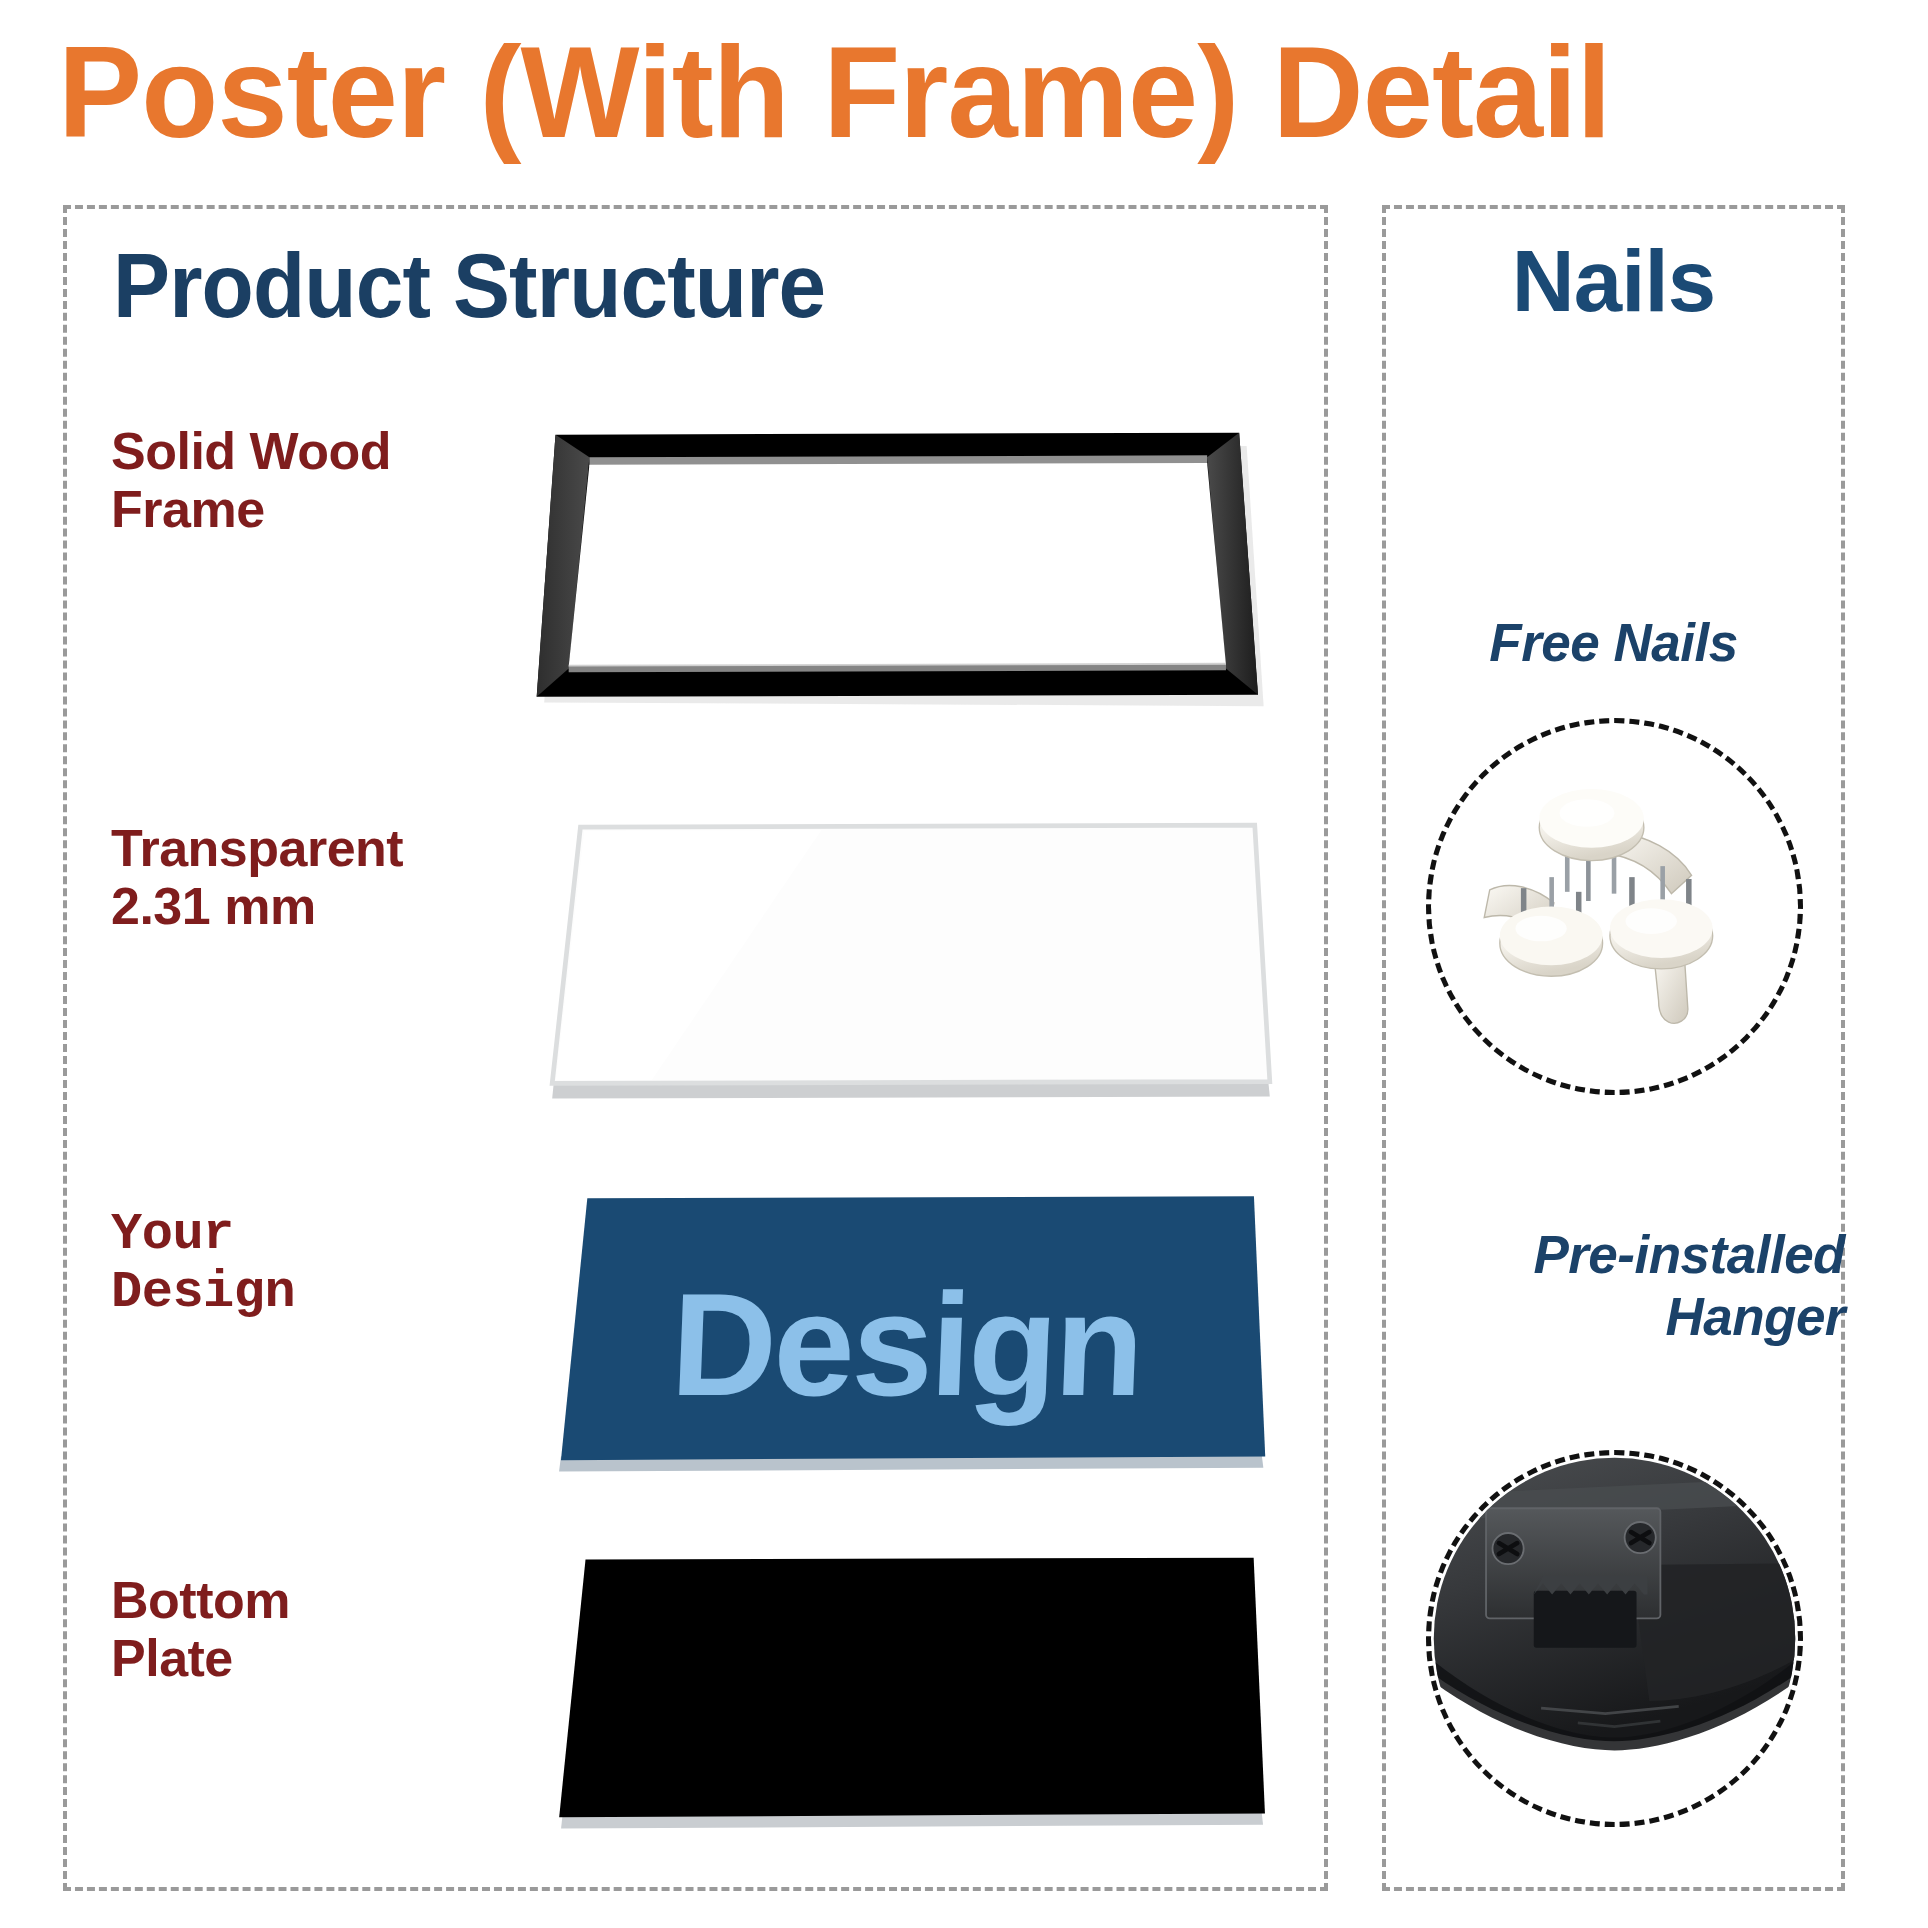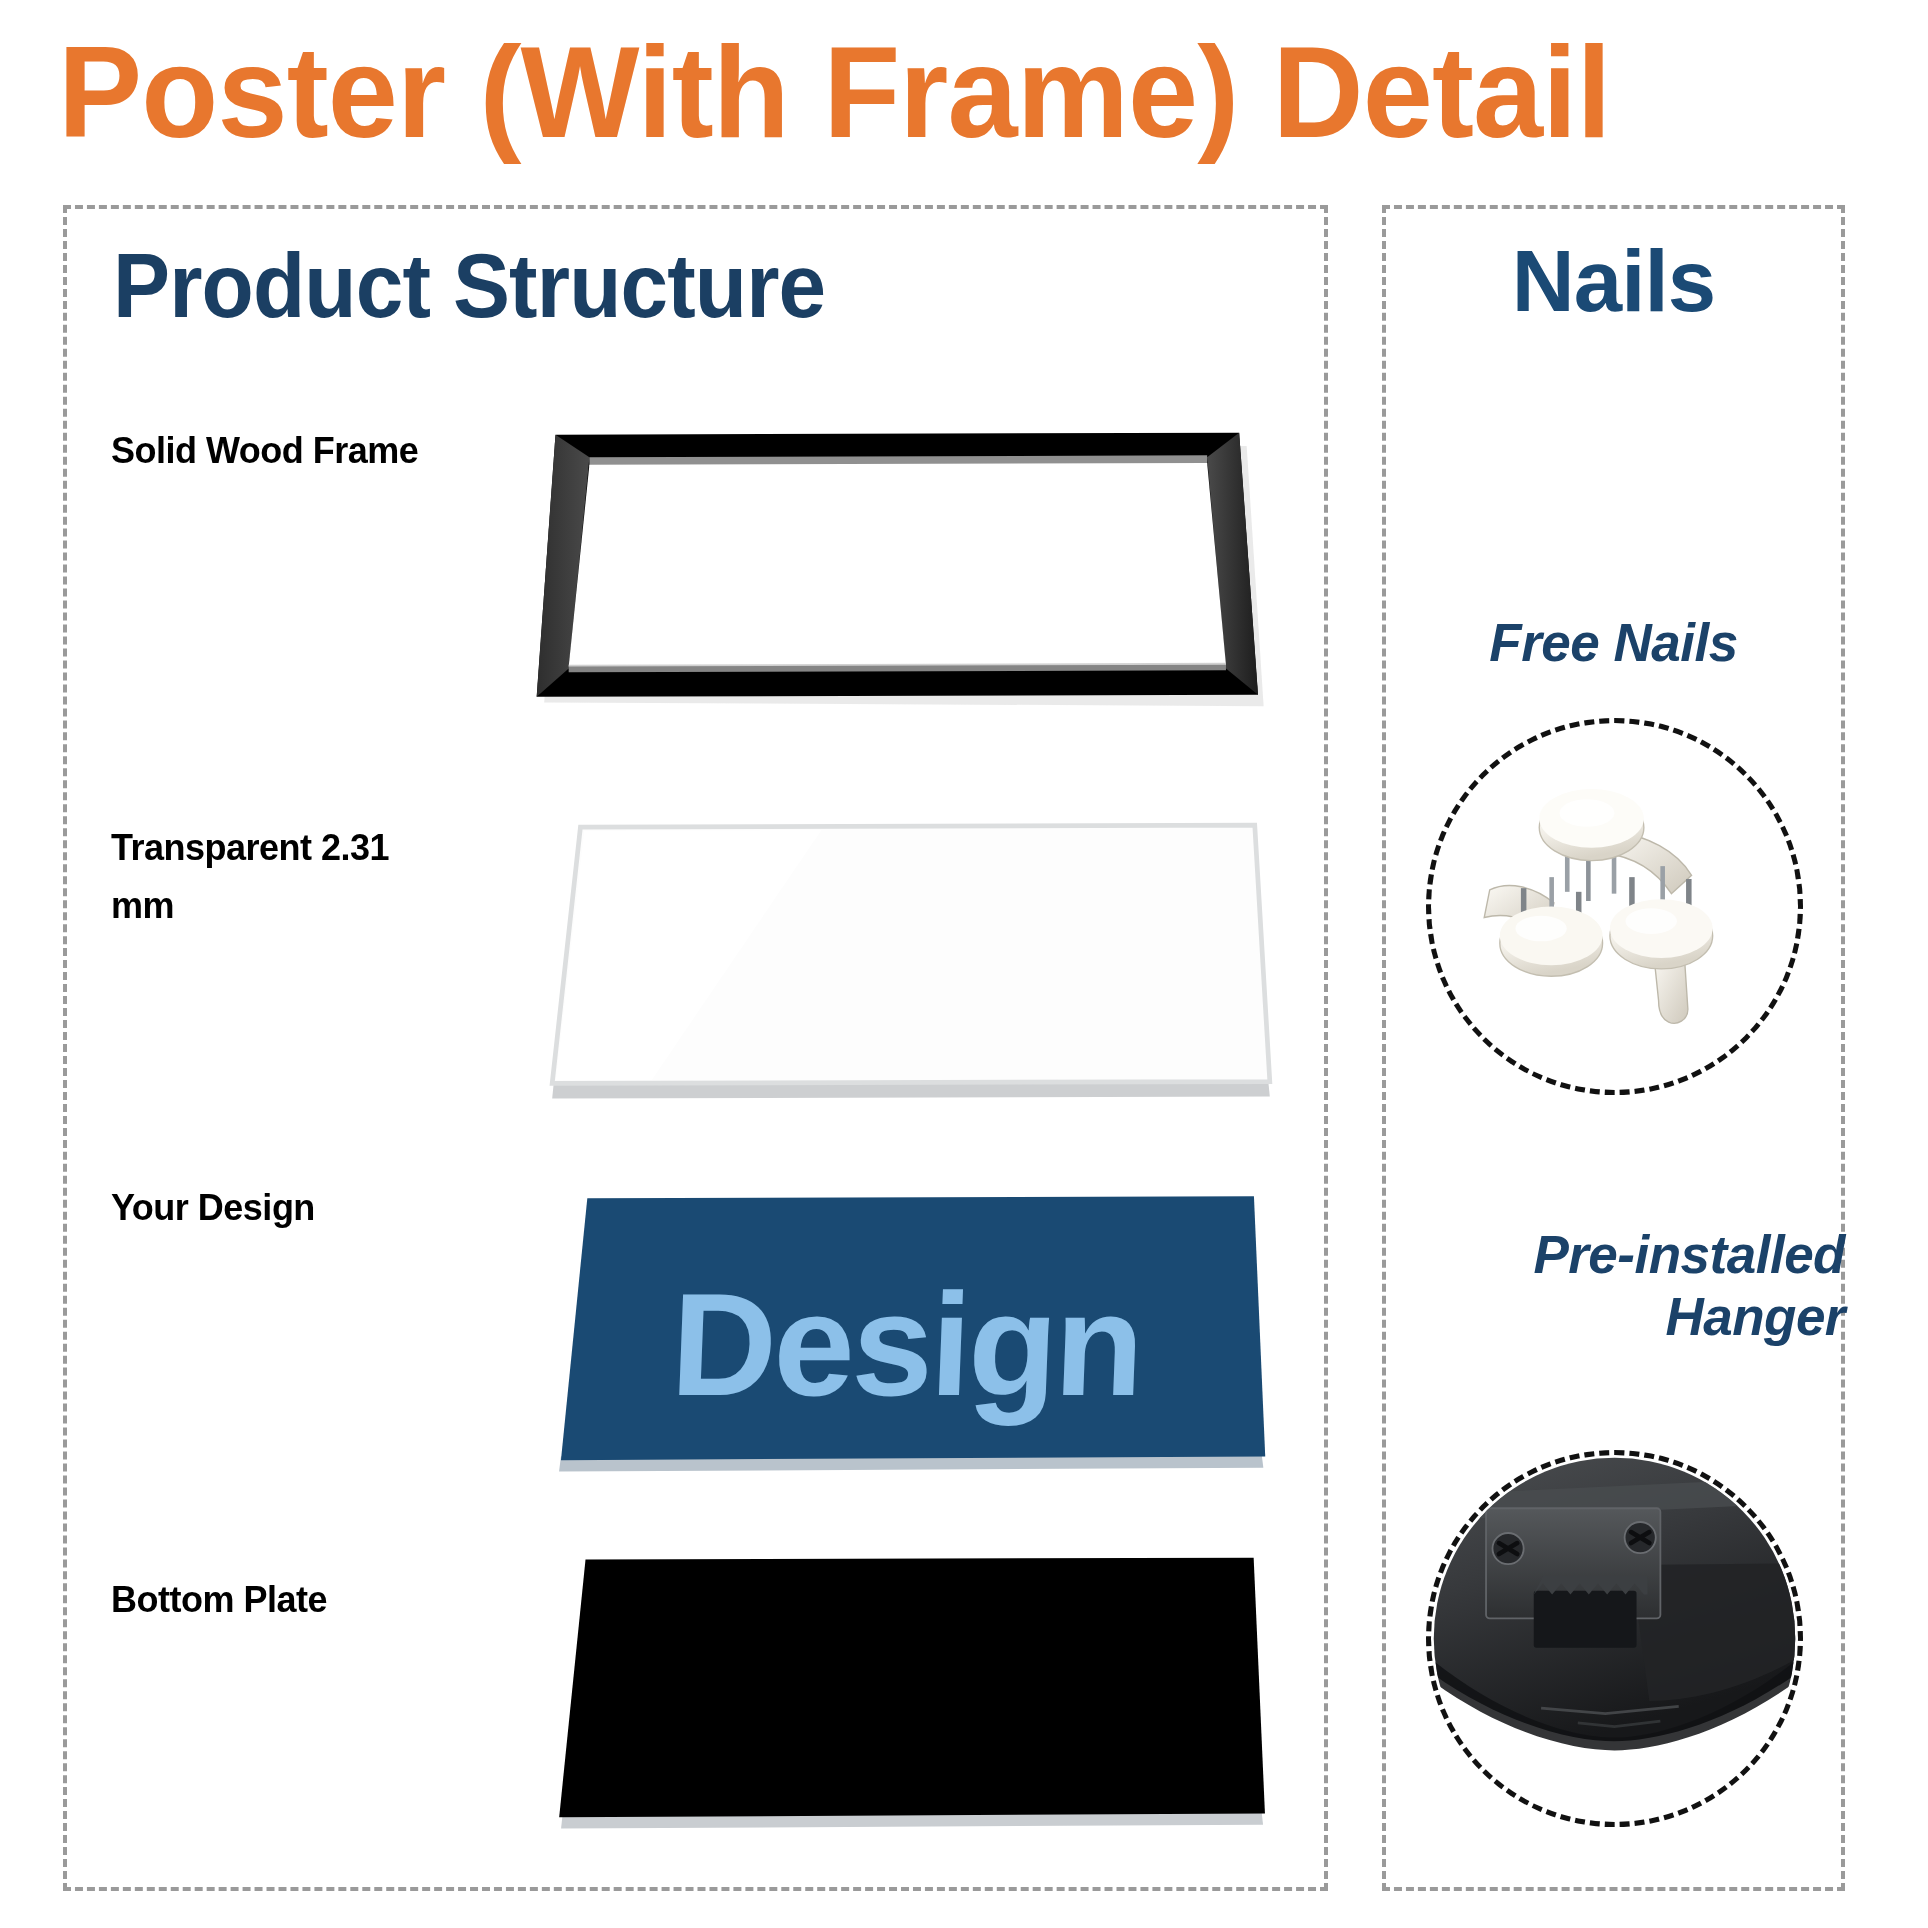--- a/index.html
+++ b/index.html
@@ -65,30 +65,30 @@
     font-weight:bold;
     color:#1b4a75;
     line-height:100px;
     letter-spacing:-0.9px;
   }
 
   
   .row-label{
     position:absolute;
     left:111px;
-    font-size:36px;
-    font-weight:bold;
-    color:#000000;
+    font-size:52px;
+    font-weight:bold;
+    color:#7f1d1d;
     line-height:58px;
     width:311px;
     letter-spacing:-0.5px;
   }
   #label-frame{ top:422px; }
   #label-acrylic{ top:819px; }
-  #label-design{ top:1179px; }
+  #label-design{ top:1206px;font-family:Liberation Mono, monospace; }
   #label-plate{ top:1571px; }
 
   
   .layer{ position:absolute; }
 
   
   #art-frame{
     left:499px; top:412px;
     width:791px; height:330px;
   }

